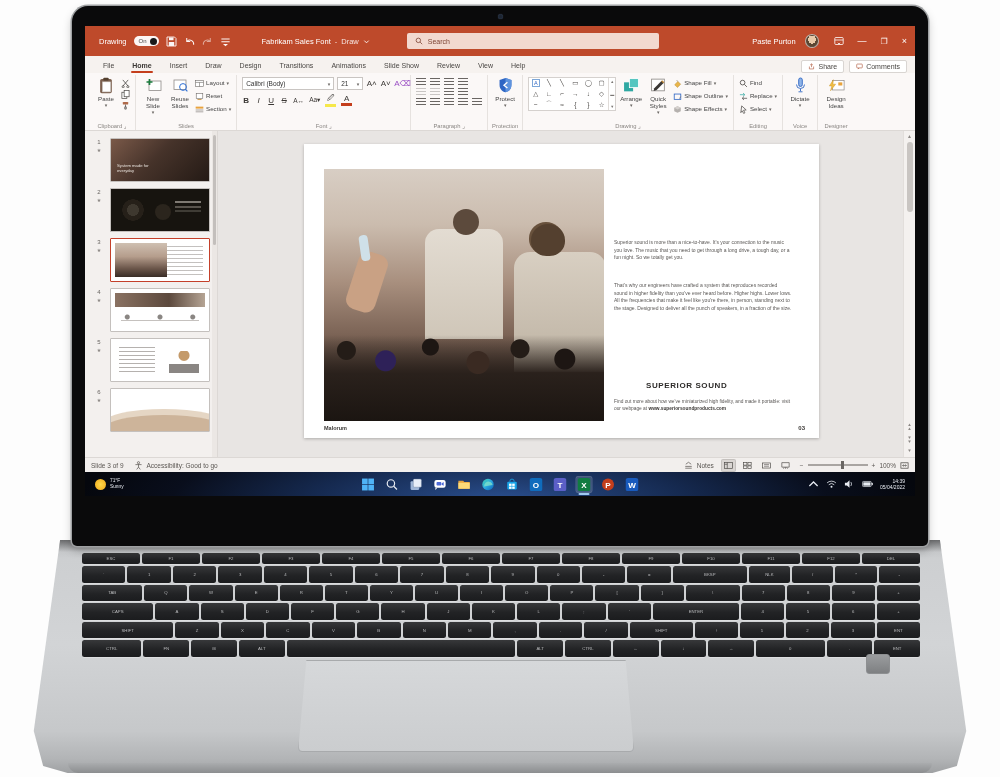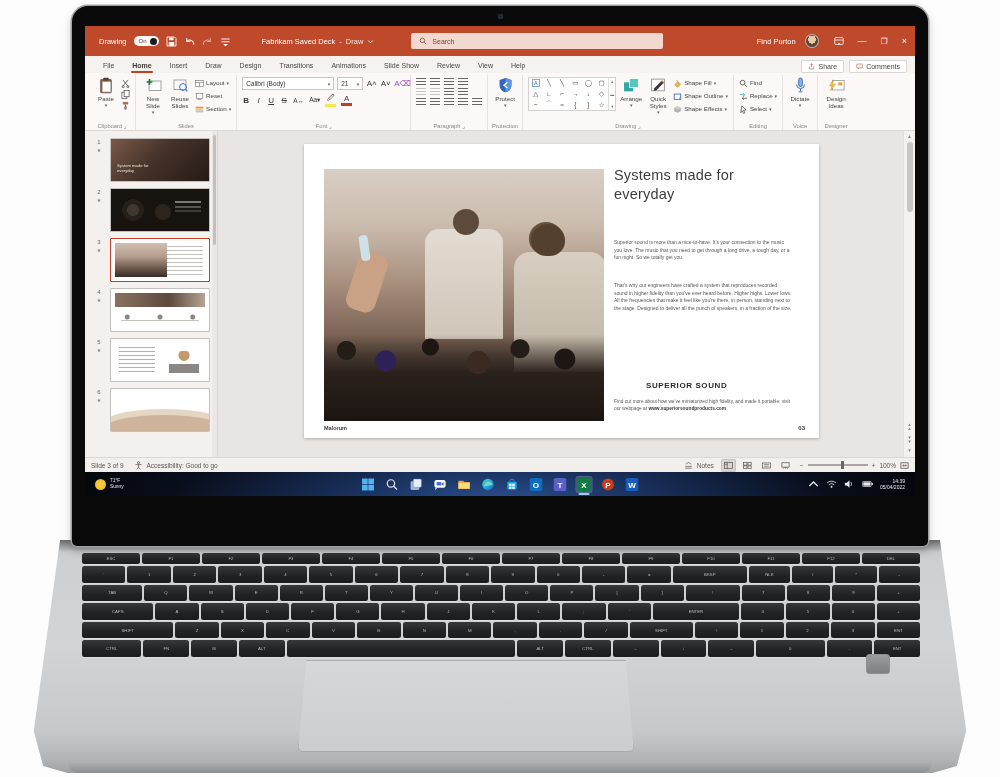--- a/index.html
+++ b/index.html
@@ -332,36 +332,36 @@
                 </svg>
               </span>
             <span class="ic">
                 <svg viewBox="0 0 8 8" width="100%" height="100%">
                   <path d="M1 2.2h6M1 4.2h6" stroke="#fff" stroke-width="0.8"></path>
                   <path d="M2.2 5.8L4 7.4l1.8-1.6z" fill="#fff"></path>
                 </svg>
               </span>
           </span>
           <span class="doc-title">
-            <span>Fabrikam Saved Deck</span>
+            <span>Fabrikam Sales Font</span>
             <span class="dim">-</span>
             <span class="dim">Draw</span>
             <span class="ic" style="width:7px;height:7px"><svg viewBox="0 0 8 8" width="100%" height="100%">
                   <path d="M1.5 3l2.5 2.5L6.5 3" fill="none" stroke="#fff" stroke-width="1"></path>
                 </svg></span>
           </span>
           <span class="tb-search">
             <span class="ic" style="width:8px;height:8px"><svg viewBox="0 0 10 10" width="100%" height="100%">
                   <circle cx="4.2" cy="4.2" r="2.8" fill="none" stroke="#7d4434" stroke-width="1"></circle>
                   <path d="M6.4 6.4L9 9" stroke="#7d4434" stroke-width="1"></path>
                 </svg></span>
             <span>Search</span>
           </span>
           <span class="tb-right">
-            <span>Find Purton</span>
+            <span>Paste Purton</span>
             <span class="avatar"></span>
             <span class="winctl">
               <span class="ic" style="width:10px;height:10px"><svg viewBox="0 0 10 10" width="100%" height="100%">
                     <rect x="0.8" y="1.5" width="8.4" height="7" rx="1" fill="none" stroke="#fff" stroke-width="0.8"></rect>
                     <path d="M0.8 4h8.4" stroke="#fff" stroke-width="0.8"></path>
                     <path d="M3.8 6.8l1.2 1.2 1.2-1.2" fill="none" stroke="#fff" stroke-width="0.8"></path>
                   </svg></span>
               <span>—</span>
               <span style="font-size:8px">❐</span>
               <span>×</span>
@@ -764,21 +764,20 @@
               <div class="photo">
                 <div class="ph-arm"></div>
                   <div class="ph-bottle"></div>
                 <div class="ph-torso1"></div>
                   <div class="ph-head1"></div>
                 <div class="ph-torso2"></div>
                   <div class="ph-head2"></div>
                 <div class="ph-crowd"></div>
               </div>
               <div class="stext">
-                <div class="stitle">Systems made for everyday</div>
                 <div class="spara sp1">Superior sound is more than a nice-to-have. It's your connection to the music you love. The music that you need to get through a long drive, a tough day, or a fun night. So we totally get you.</div>
                 <div class="spara sp2">That's why our engineers have crafted a system that reproduces recorded sound in higher fidelity than you've ever heard before. Higher highs. Lower lows. All the frequencies that make it feel like you're there, in person, standing next to the stage. Designed to deliver all the punch of speakers, in a fraction of the size.</div>
                 <div class="sheading">SUPERIOR SOUND</div>
                 <div class="scta"><span>Find out more about how we've miniaturized high fidelity, and made it portable: visit our webpage at </span><b>www.superiorsoundproducts.com</b></div>
               </div>
               <div class="sfooter">Malorum</div>
               <div class="spagenum">03</div>
             </div>
             <div class="vscroll">
               <span>▲</span>

